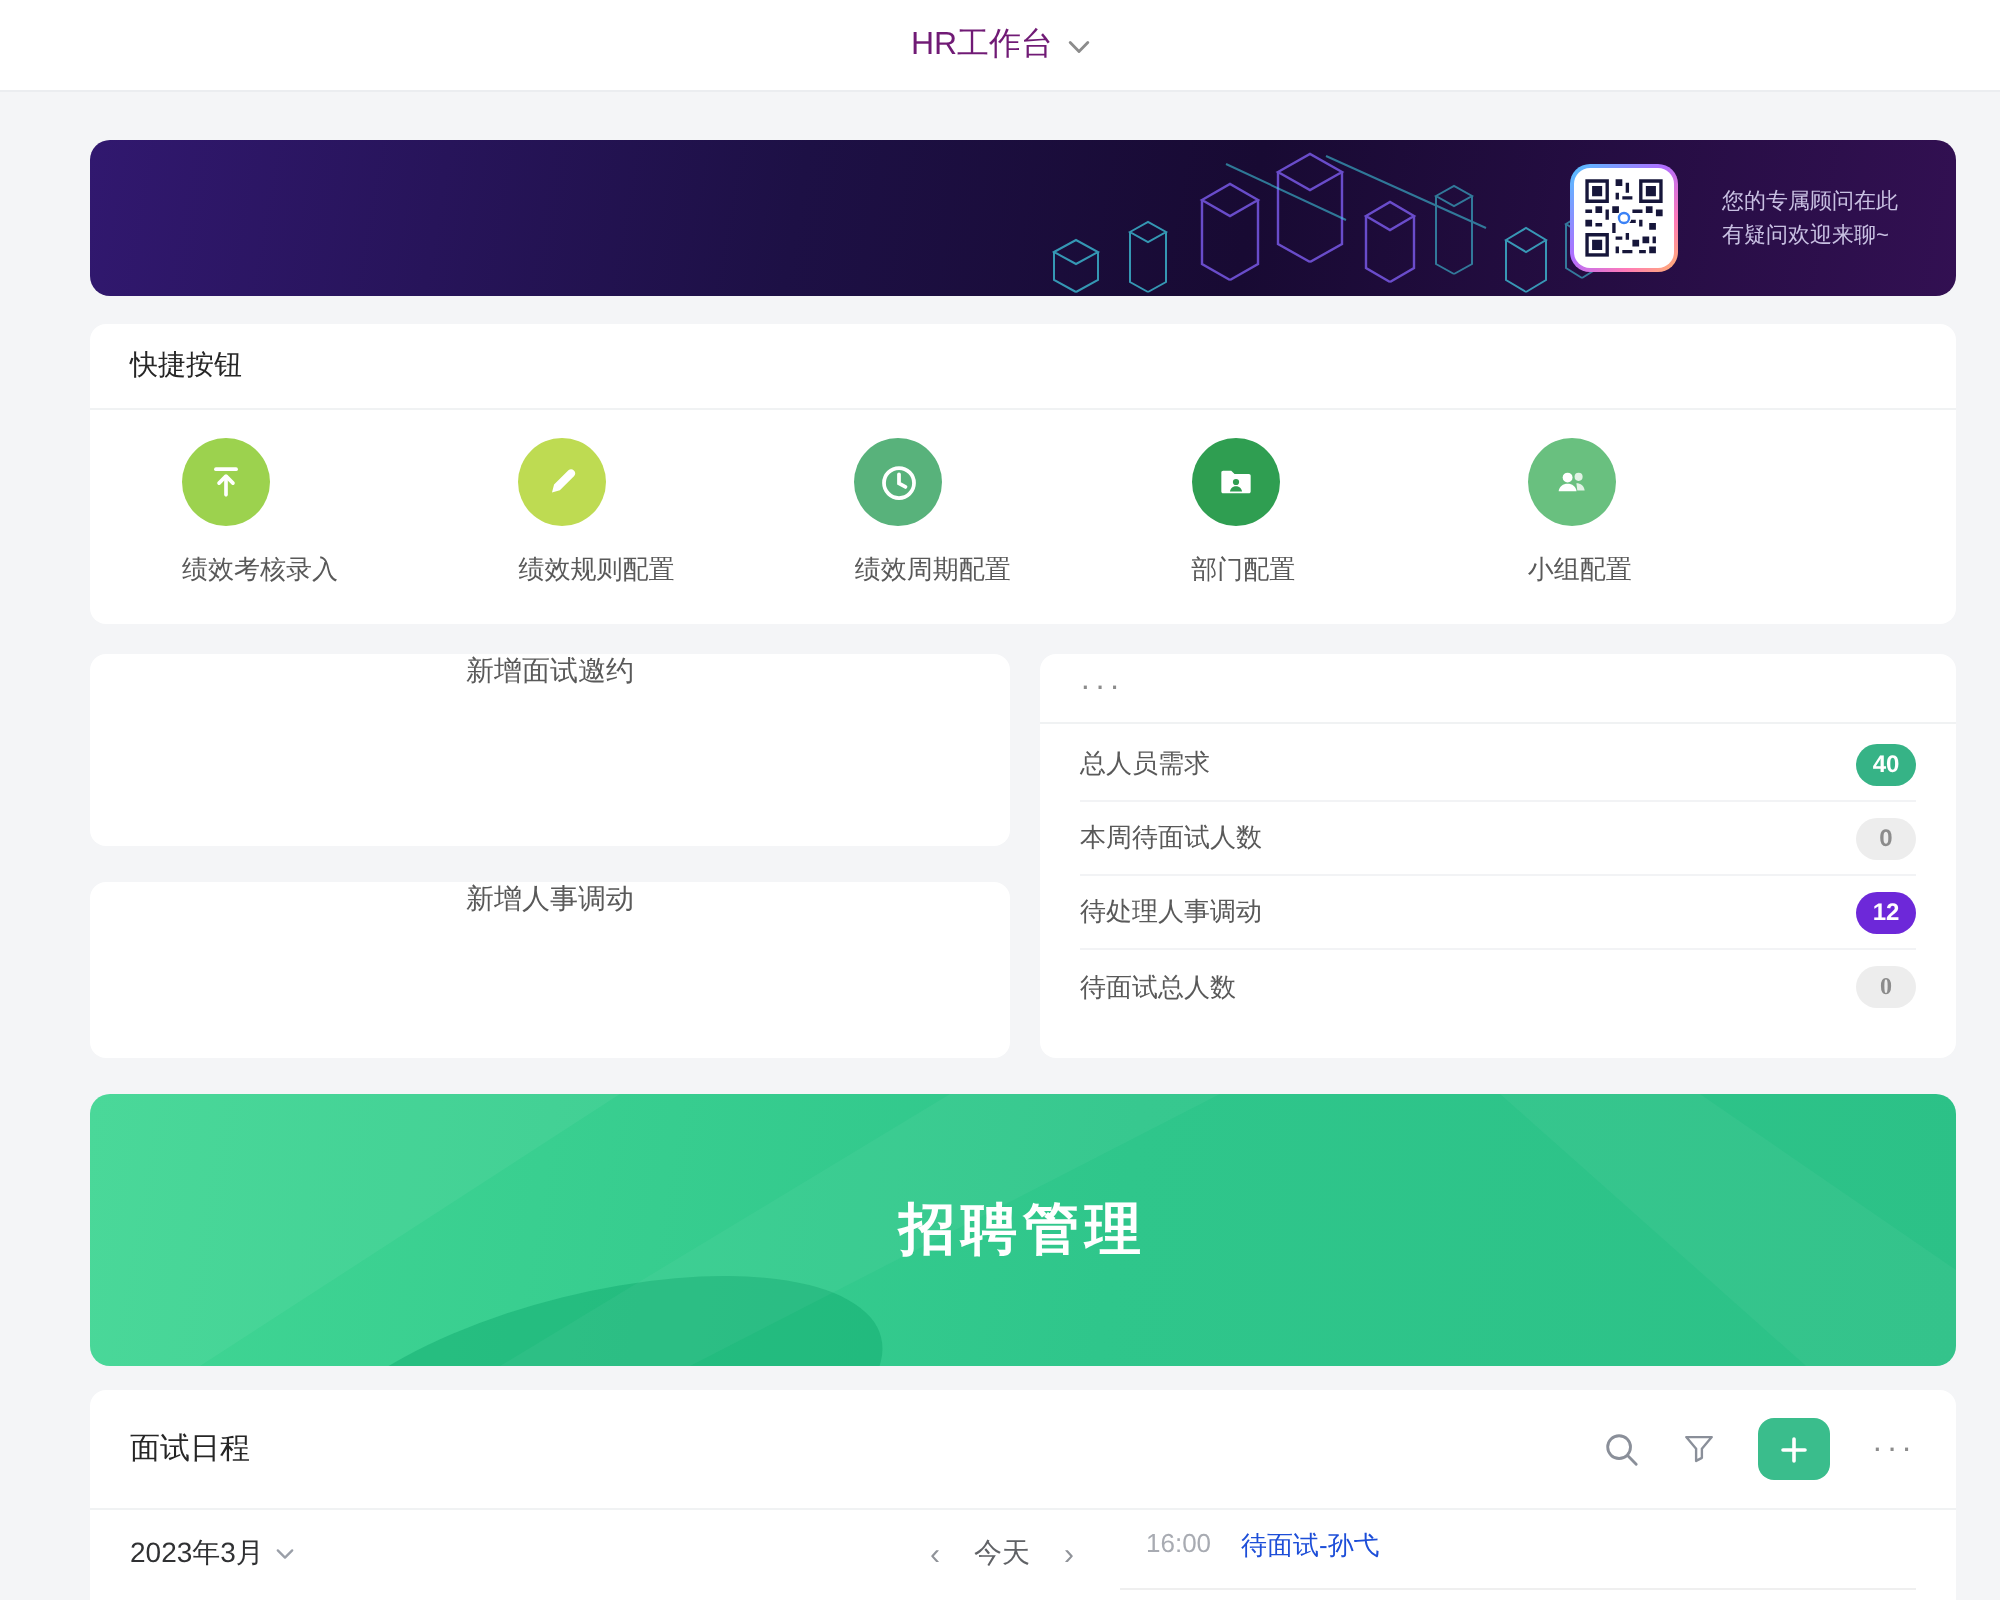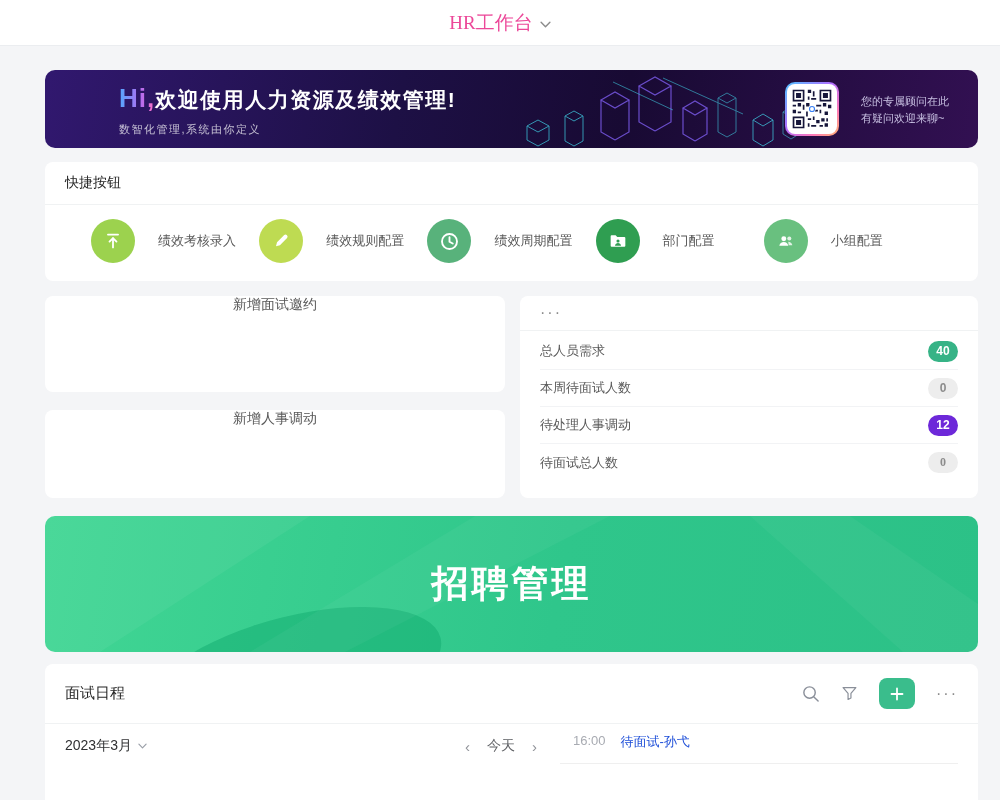--- a/index.html
+++ b/index.html
@@ -2,21 +2,21 @@
 <html><head>
 <meta charset="utf-8">
 <style>
   * { box-sizing: border-box; margin: 0; padding: 0; }
   html, body { width: 1000px; height: 800px; overflow: hidden; }
   body { background: #f4f5f7; font-family: "Liberation Sans", "DejaVu Sans", sans-serif; }
 
   
   .topbar { height: 46px; background: #fff; border-bottom: 1px solid #ebedf0;
             display: flex; align-items: center; justify-content: center; gap: 7px; cursor: pointer; }
-  .topbar-title { font-size: 19px; color: #ec4899; font-family: Liberation Serif, serif; }
+  .topbar-title { font-size: 16px; color: #701a75; }
 
   .content { width: 933px; margin-left: 45px; }
 
   
   .hero { position: relative; height: 78px; margin-top: 24px; border-radius: 10px; overflow: hidden;
           background: linear-gradient(100deg, #31186f 0%, #1d1045 38%, #180a33 62%, #321052 100%); }
   .hero-text { position: absolute; left: 74px; top: 13px; }
   .hero-line { display: flex; align-items: baseline; }
   .hero-hi { font-size: 26px; font-weight: bold; letter-spacing: 1px;
              background: linear-gradient(90deg, #53a8ff, #b06df0 60%, #ff6ec4);
@@ -32,21 +32,21 @@
 
   
   .card { background: #fff; border-radius: 8px; }
   .card-head { display: flex; align-items: center; padding: 12px 20px; border-bottom: 1px solid #f0f2f3; }
   .card-title { font-size: 14px; color: #262626; flex: 1; }
   .more-dots { font-size: 16px; color: #8c8c8c; letter-spacing: 2px; cursor: pointer; line-height: 10px; }
 
   
   .quick-card { margin-top: 14px; }
   .qc-row { display: flex; padding: 14px 46px 18px; }
-  .qb { flex: 1; display: flex; flex-direction: row; align-items: center; gap: 23px; cursor: pointer; }
+  .qb { flex: 1; display: flex; flex-direction: column; align-items: flex-start; gap: 13px; cursor: pointer; }
   .qb-circle { width: 44px; height: 44px; border-radius: 50%;
                display: flex; align-items: center; justify-content: center; }
   .qb-label { font-size: 13px; color: #595959; }
 
   
   .mid-row { display: flex; gap: 15px; margin-top: 15px; }
   .left-col { width: 460px; display: flex; flex-direction: column; }
   .action-card { display: flex; align-items: flex-start; justify-content: center;
                  font-size: 14px; color: #595959; cursor: pointer; }
   .action-1 { height: 96px; margin-bottom: 18px; }
@@ -59,21 +59,21 @@
   .todo-label { font-size: 13px; color: #595959; }
   .badge { min-width: 30px; height: 21px; padding: 0 7px; border-radius: 11px;
            display: flex; align-items: center; justify-content: center;
            font-size: 12px; font-weight: bold; }
 
   
   .hero2 { position: relative; height: 136px; margin-top: 18px; border-radius: 10px; overflow: hidden;
            background: linear-gradient(100deg, #41d694 0%, #2fc68b 55%, #2cc187 100%);
            display: flex; align-items: center; justify-content: center; cursor: pointer; }
   .hero2-deco { position: absolute; inset: 0; }
-  .hero2-title { position: relative; font-size: 37px; font-weight: bold; color: #fff; letter-spacing: 3px; }
+  .hero2-title { position: relative; font-size: 28px; font-weight: bold; color: #fff; letter-spacing: 3px; }
 
   
   .sched-card { margin-top: 12px; height: 180px; }
   .sc-head { display: flex; align-items: center; padding: 14px 20px; border-bottom: 1px solid #f0f2f3; }
   .sc-title { font-size: 15px; color: #262626; flex: 1; }
   .sc-tools { display: flex; align-items: center; gap: 21px; }
   .tool-btn { display: flex; align-items: center; cursor: pointer; }
   .plus-btn { width: 36px; height: 31px; border-radius: 8px;
               display: flex; align-items: center; justify-content: center; cursor: pointer; }
   .sc-body { display: flex; padding: 0 20px; }
@@ -116,27 +116,20 @@
         <path d="M126 12l16-9 16 9-16 9zM126 12v36l16 9M158 12v36l-16 9"></path>
         <path d="M170 34l12-7 12 7-12 7zM170 34v26l12 7M194 34v26l-12 7"></path>
       </g>
       <g stroke="#41d3e8" stroke-width="1" opacity="0.55">
         <path d="M205 24l9-5 9 5-9 5zM205 24v34l9 5M223 24v34l-9 5"></path>
         <path d="M150 4L230 40"></path>
           <path d="M100 8L160 36"></path>
         <path d="M270 38l8-5 8 5-8 5zM270 38v22l8 5M286 38v22l-8 5"></path>
       </g>
     </svg>
-    <div class="hero-text">
-      <div class="hero-line">
-        <span class="hero-hi">Hi,</span>
-        <span class="hero-greet">欢迎使用人力资源及绩效管理!</span>
-      </div>
-      <div class="hero-sub">数智化管理,系统由你定义</div>
-    </div>
     <div class="qr-wrap">
       <div class="qr-inner">
         <svg width="42" height="42" viewBox="0 0 25 25">
           <rect width="25" height="25" fill="#fff"></rect>
           <g fill="#16163a">
             <path d="M1 1h7v7H1z"></path>
               <path d="M17 1h7v7h-7z"></path>
               <path d="M1 17h7v7H1z"></path>
           </g>
           <g fill="#fff">

